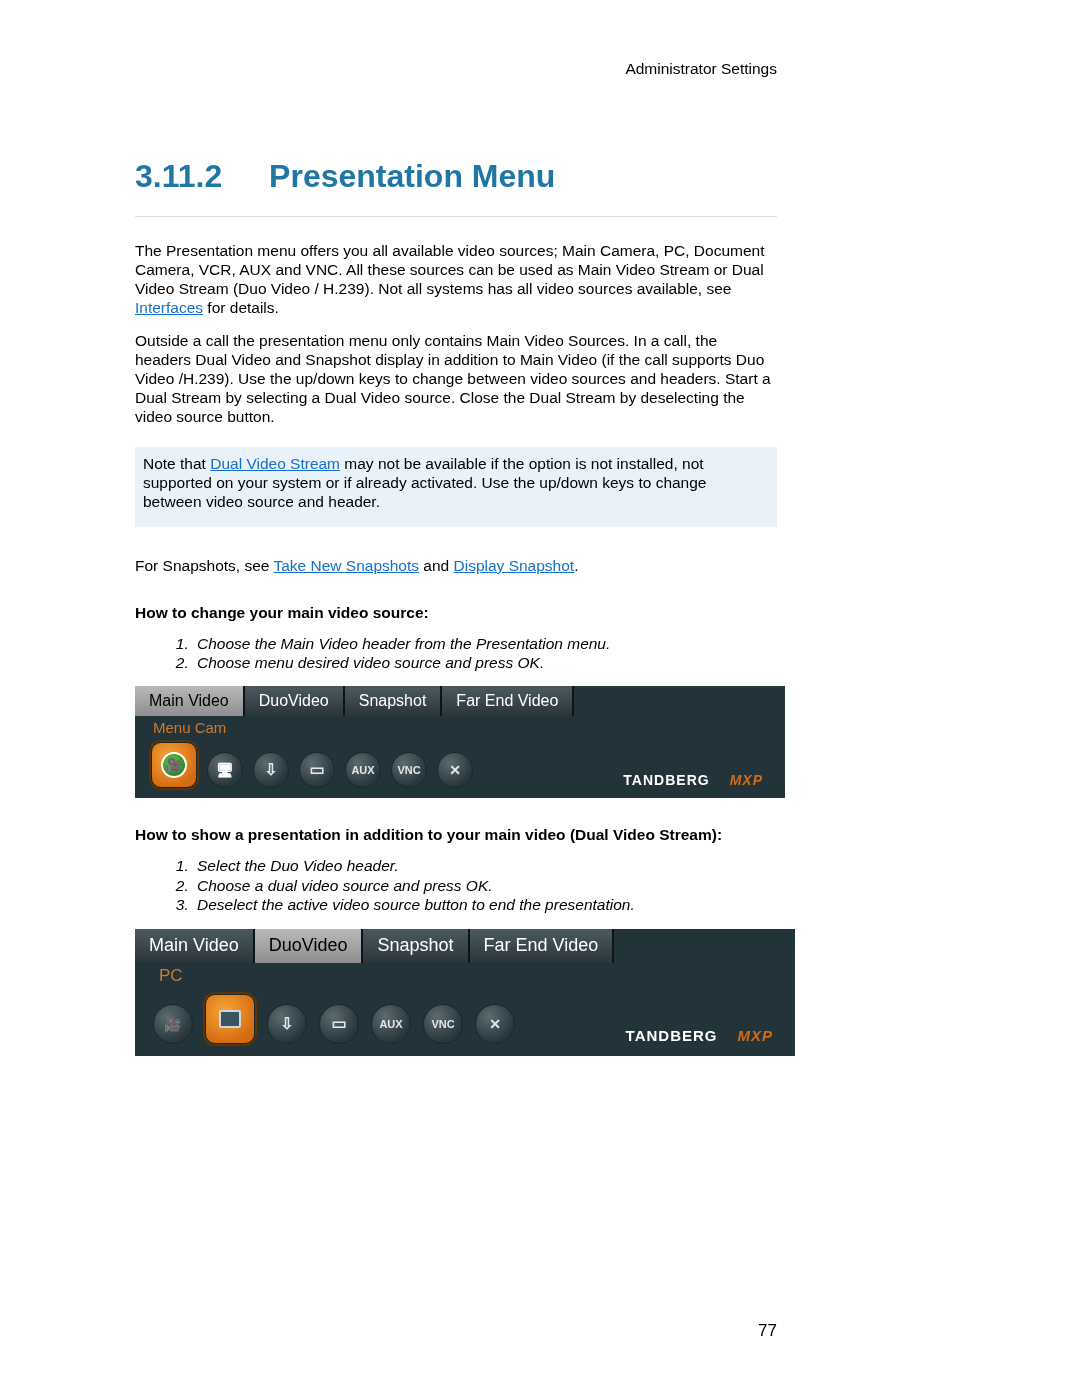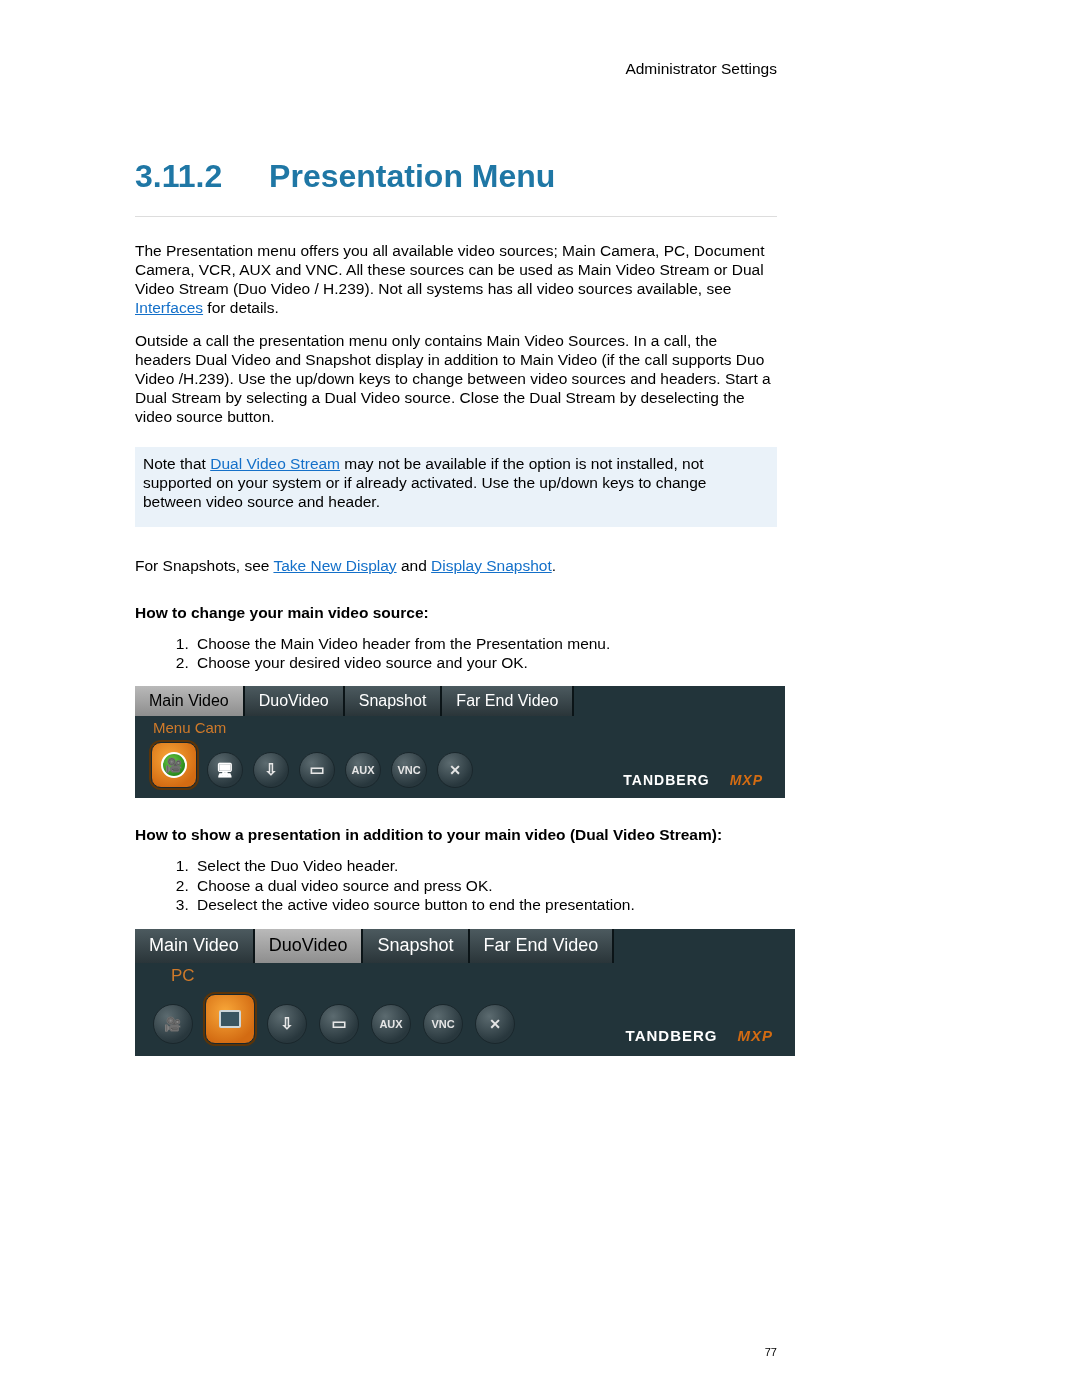--- a/index.html
+++ b/index.html
@@ -48,21 +48,21 @@
   }
   .howto {
     font-weight: bold;
     margin: 28px 0 12px 0;
   }
   ol {
     margin: 0 0 14px 0;
     padding-left: 58px;
     line-height: 1.25;
   }
-  ol li { padding-left: 4px; }
+  ol li { padding-left: 4px; font-style: italic; }
 
   
   .ui-shot {
     width: 650px;
     margin: 14px 0 24px 0;
     background: #22343a;
     font-family: Arial, sans-serif;
     color: #fff;
     position: relative;
   }
@@ -143,23 +143,23 @@
     line-height: 1;
   }
   .cam-glyph::before{ content:"🎥"; font-size:14px; filter:grayscale(1) brightness(1.4);}
   .pc-glyph::before{ content:"🖥"; font-size:14px; filter:grayscale(1) brightness(1.4);}
   .doc-glyph::before{ content:"⇩"; font-size:16px; }
   .vcr-glyph::before{ content:"▭"; font-size:16px; }
   .x-glyph::before{ content:"✕"; font-size:14px; }
 
   .page-number {
     position: absolute;
-    bottom: 39px;
+    bottom: 56px;
     right: 135px;
-    font-size: 11px;
+    font-size: 17px;
   }
 </style>
 </head>
 <body>
 
 <div class="page">
 
   <div class="top-right">Administrator Settings</div>
 
   <h1 class="section-title">
@@ -173,27 +173,27 @@
     <span>The Presentation menu offers you all available video sources; Main Camera, PC, Document Camera, VCR, AUX and VNC. All these sources can be used as Main Video Stream or Dual Video Stream (Duo Video / H.239). Not all systems has all video sources available, see </span><a class="inline-link">Interfaces</a><span> for details.</span>
   </p>
 
   <p>Outside a call the presentation menu only contains Main Video Sources. In a call, the headers Dual Video and Snapshot display in addition to Main Video (if the call supports Duo Video /H.239). Use the up/down keys to change between video sources and headers. Start a Dual Stream by selecting a Dual Video source. Close the Dual Stream by deselecting the video source button.</p>
 
   <div class="note-box">
     <span>Note that </span><a class="inline-link">Dual Video Stream</a><span> may not be available if the option is not installed, not supported on your system or if already activated. Use the up/down keys to change between video source and header.</span>
   </div>
 
   <p>
-    <span>For Snapshots, see </span><a class="inline-link">Take New Display</a><span> and </span><a class="inline-link">Display Snapshot</a><span>.</span>
+    <span>For Snapshots, see </span><a class="inline-link">Take New Snapshots</a><span> and </span><a class="inline-link">Display Snapshot</a><span>.</span>
   </p>
 
   <div class="howto">How to change your main video source:</div>
   <ol>
     <li>Choose the Main Video header from the Presentation menu.</li>
-    <li>Choose your desired video source and your OK.</li>
+    <li>Choose menu desired video source and press OK.</li>
   </ol>
 
   <div class="ui-shot">
     <div class="ui-tabs">
       <div class="ui-tab active">Main Video</div>
       <div class="ui-tab inactive">DuoVideo</div>
       <div class="ui-tab inactive">Snapshot</div>
       <div class="ui-tab inactive">Far End Video</div>
     </div>
     <div class="ui-subhead">Menu Cam</div>
@@ -231,21 +231,21 @@
     <li>Deselect the active video source button to end the presentation.</li>
   </ol>
 
   <div class="ui-shot wide">
     <div class="ui-tabs" style="height:34px">
       <div class="ui-tab inactive" style="font-size:18px">Main Video</div>
       <div class="ui-tab active" style="font-size:18px">DuoVideo</div>
       <div class="ui-tab inactive" style="font-size:18px">Snapshot</div>
       <div class="ui-tab inactive" style="font-size:18px">Far End Video</div>
     </div>
-    <div class="ui-subhead" style="font-size:17px; padding-left:36px">PC</div>
+    <div class="ui-subhead" style="font-size:17px; padding-left:24px">PC</div>
     <div class="ui-row" style="gap:12px; padding:6px 10px 12px 18px">
       <div class="ui-btn" style="width:38px;height:38px">
           <span class="glyph cam-glyph"></span>
         </div>
       <div class="ui-btn selected" style="width:48px;height:48px">
           <div class="pcicon-inner"></div>
         </div>
       <div class="ui-btn" style="width:38px;height:38px">
           <span class="glyph doc-glyph"></span>
         </div>

